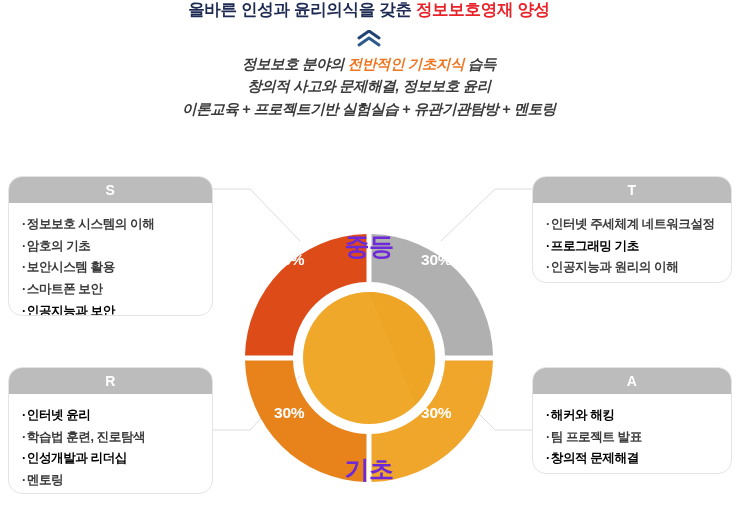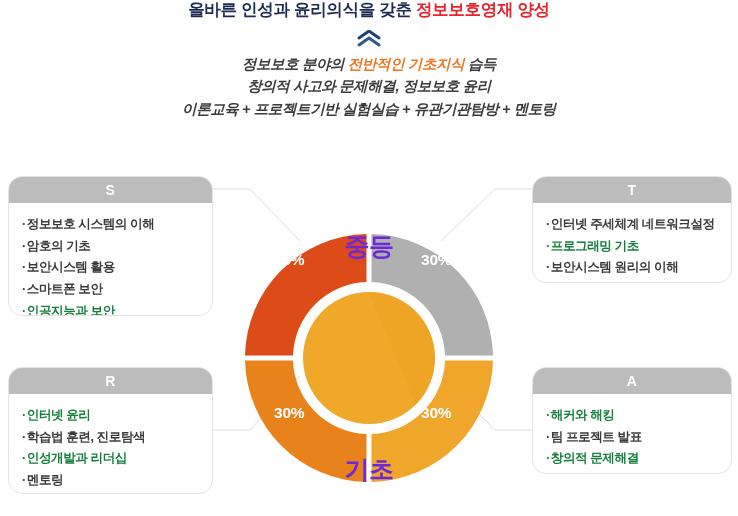--- a/index.html
+++ b/index.html
@@ -83,21 +83,21 @@
     padding: 11px 0 10px 13px;
   }
   .card-item {
     font-size: 12.6px;
     font-weight: bold;
     letter-spacing: -0.45px;
     line-height: 1.72;
     color: #3b3b3b;
     white-space: nowrap;
   }
-  .card-item.hl { color: #15803d; }
+  .card-item.hl { color: #000000; }
   .card-item .dot { color: inherit; margin-right: 1px; }
 
   #card-s { left: 8px;   top: 176px; width: 205px; height: 140px; }
   #card-t { left: 532px; top: 176px; width: 200px; height: 107px; }
   #card-r { left: 8px;   top: 367px; width: 205px; height: 127px; }
   #card-a { left: 532px; top: 367px; width: 200px; height: 107px; }
 
   
   .connectors {
     position: absolute;
@@ -212,21 +212,21 @@
     <div class="card-item"><span class="dot">·</span><span>스마트폰 보안</span></div>
     <div class="card-item hl"><span class="dot">·</span><span>인공지능과 보안</span></div>
   </div>
 </div>
 
 <div class="card" id="card-t">
   <div class="card-head">T</div>
   <div class="card-body">
     <div class="card-item"><span class="dot">·</span><span>인터넷 주세체계 네트워크설정</span></div>
     <div class="card-item hl"><span class="dot">·</span><span>프로그래밍 기초</span></div>
-    <div class="card-item"><span class="dot">·</span><span>보안시스템 원리의 이해</span></div>
+    <div class="card-item"><span class="dot">·</span><span>인공지능과 원리의 이해</span></div>
   </div>
 </div>
 
 <div class="card" id="card-r">
   <div class="card-head">R</div>
   <div class="card-body">
     <div class="card-item hl"><span class="dot">·</span><span>인터넷 윤리</span></div>
     <div class="card-item"><span class="dot">·</span><span>학습법 훈련, 진로탐색</span></div>
     <div class="card-item hl"><span class="dot">·</span><span>인성개발과 리더십</span></div>
     <div class="card-item"><span class="dot">·</span><span>멘토링</span></div>

